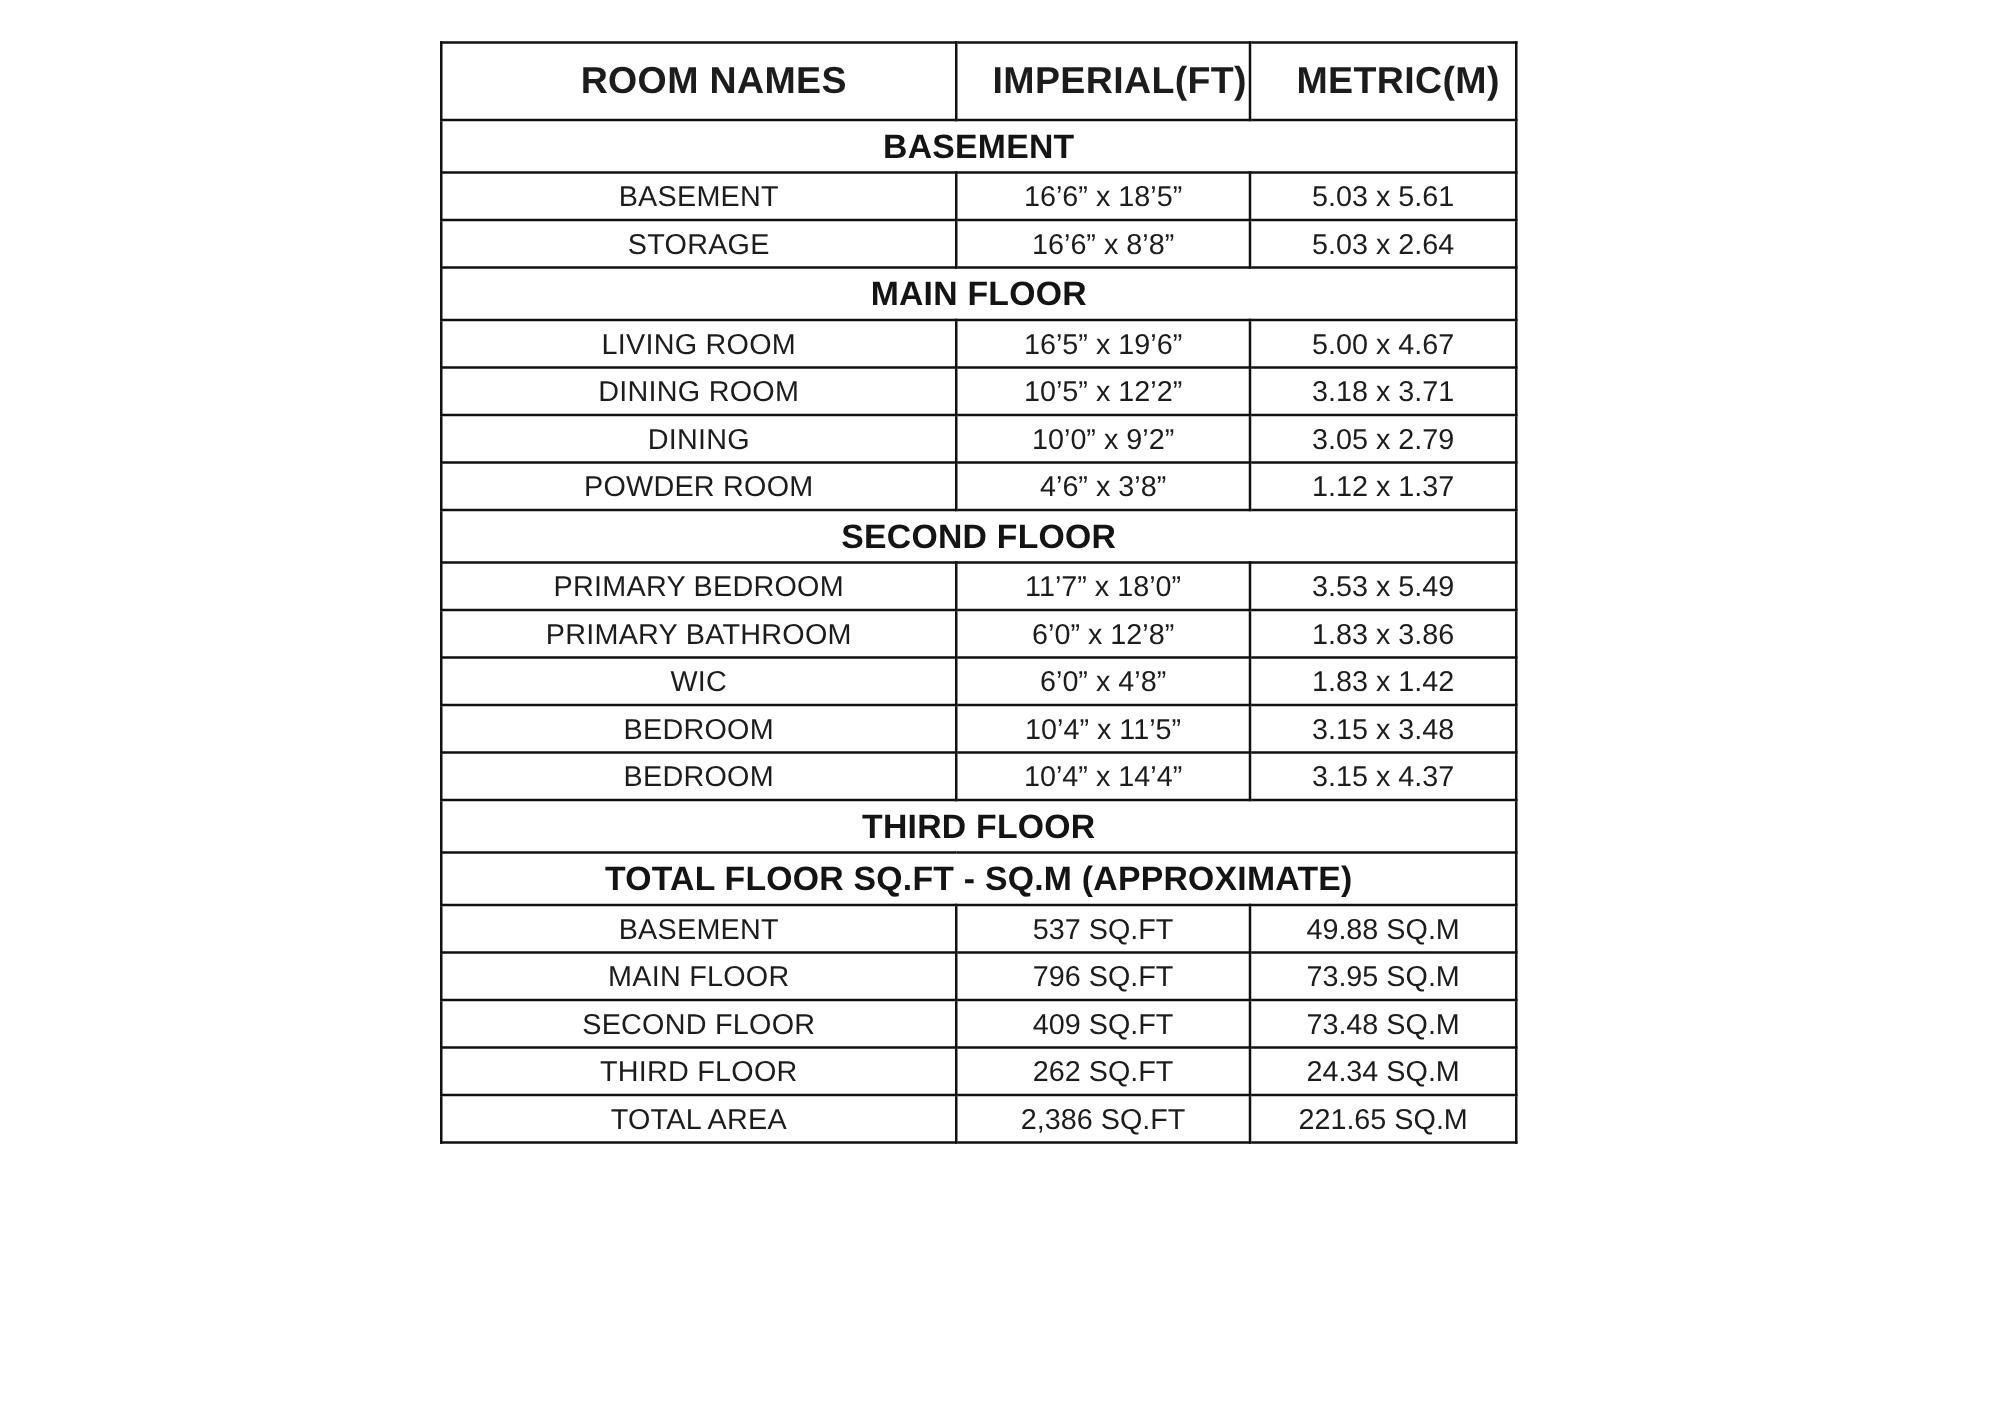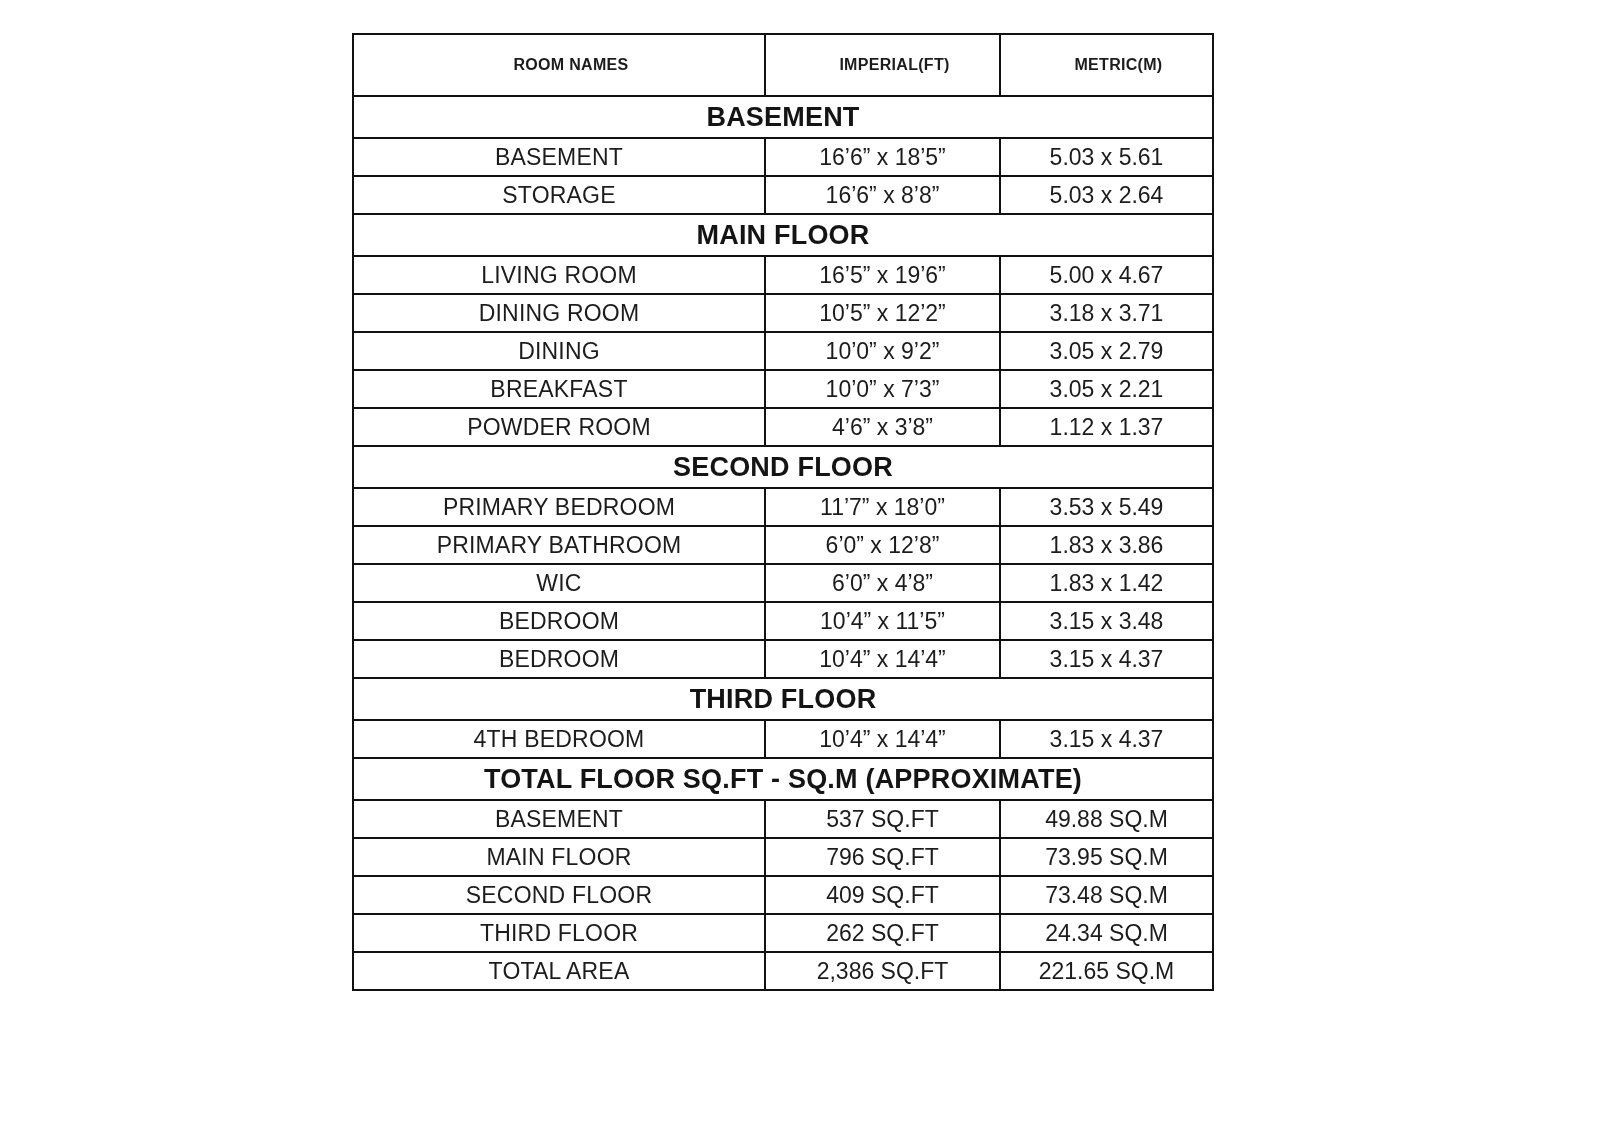--- a/index.html
+++ b/index.html
@@ -30,21 +30,21 @@
   table.dim-table td {
     border: 2px solid #111111;
     text-align: center;
     vertical-align: middle;
     padding: 0 4px;
     white-space: nowrap;
     overflow: hidden;
   }
   table.dim-table thead th {
     height: 62px;
-    font-size: 16px;
+    font-size: 30px;
     font-weight: 700;
     letter-spacing: 0.3px;
     color: #1c1c1c;
     padding-left: 28px;
   }
   tr.section-row td {
     height: 42px;
     font-size: 27px;
     font-weight: 700;
     letter-spacing: 0.2px;
@@ -101,25 +101,20 @@
           <td class="name-cell">DINING ROOM</td>
           <td class="imperial-cell">10’5” x 12’2”</td>
           <td class="metric-cell">3.18 x 3.71</td>
         </tr>
         <tr class="data-row">
           <td class="name-cell">DINING</td>
           <td class="imperial-cell">10’0” x 9’2”</td>
           <td class="metric-cell">3.05 x 2.79</td>
         </tr>
         <tr class="data-row">
-          <td class="name-cell">BREAKFAST</td>
-          <td class="imperial-cell">10’0” x 7’3”</td>
-          <td class="metric-cell">3.05 x 2.21</td>
-        </tr>
-        <tr class="data-row">
           <td class="name-cell">POWDER ROOM</td>
           <td class="imperial-cell">4’6” x 3’8”</td>
           <td class="metric-cell">1.12 x 1.37</td>
         </tr>
         <tr class="section-row">
           <td colspan="3">SECOND FLOOR</td>
         </tr>
         <tr class="data-row">
           <td class="name-cell">PRIMARY BEDROOM</td>
           <td class="imperial-cell">11’7” x 18’0”</td>
@@ -141,25 +136,20 @@
           <td class="metric-cell">3.15 x 3.48</td>
         </tr>
         <tr class="data-row">
           <td class="name-cell">BEDROOM</td>
           <td class="imperial-cell">10’4” x 14’4”</td>
           <td class="metric-cell">3.15 x 4.37</td>
         </tr>
         <tr class="section-row">
           <td colspan="3">THIRD FLOOR</td>
         </tr>
-        <tr class="data-row">
-          <td class="name-cell">4TH BEDROOM</td>
-          <td class="imperial-cell">10’4” x 14’4”</td>
-          <td class="metric-cell">3.15 x 4.37</td>
-        </tr>
         <tr class="section-row">
           <td colspan="3">TOTAL FLOOR SQ.FT - SQ.M (APPROXIMATE)</td>
         </tr>
         <tr class="data-row">
           <td class="name-cell">BASEMENT</td>
           <td class="imperial-cell">537 SQ.FT</td>
           <td class="metric-cell">49.88 SQ.M</td>
         </tr>
         <tr class="data-row">
           <td class="name-cell">MAIN FLOOR</td>

